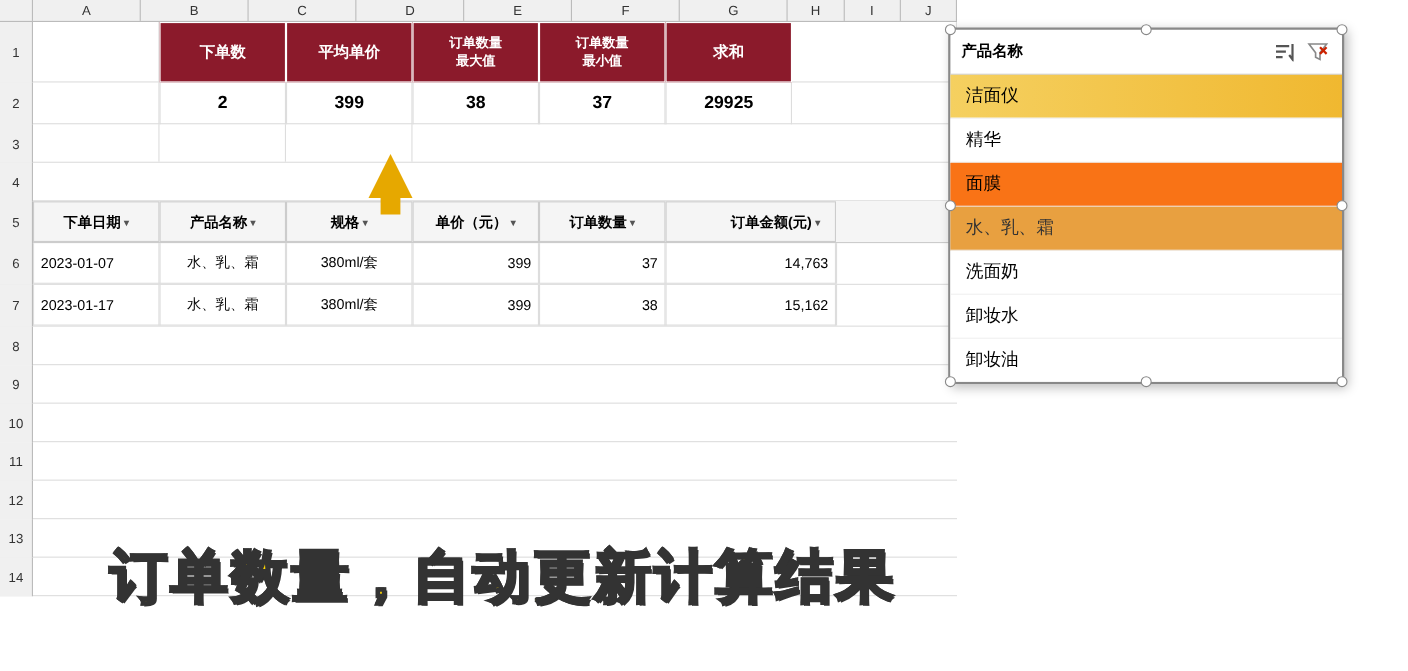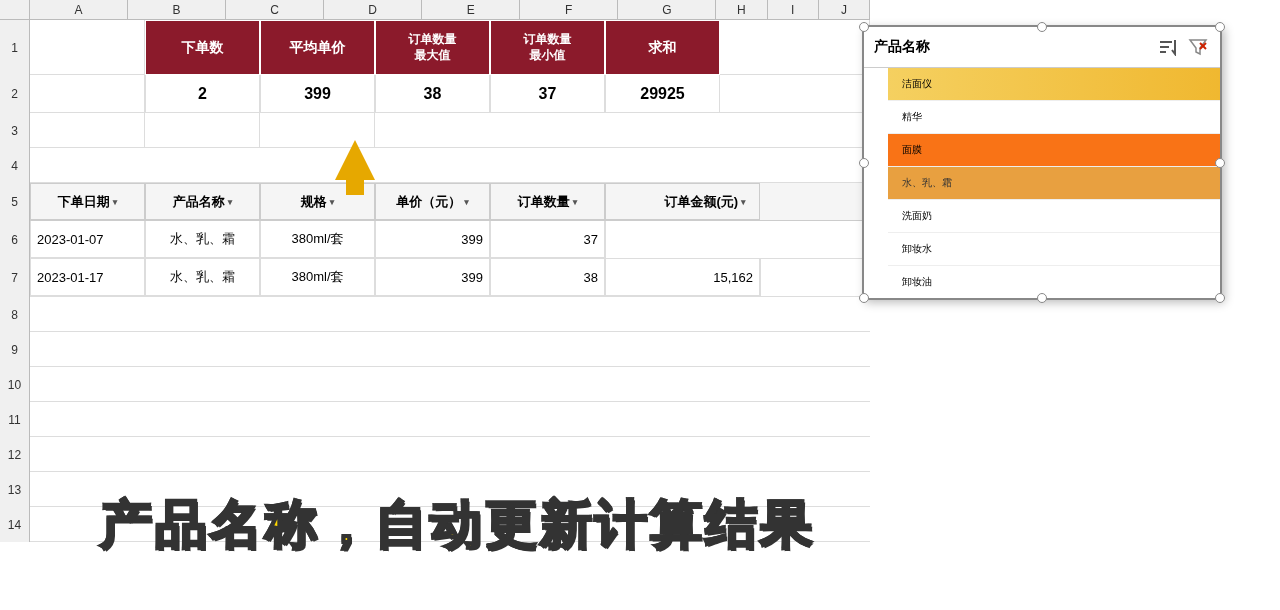--- a/index.html
+++ b/index.html
@@ -71,23 +71,22 @@
       display: flex;
       align-items: center;
       justify-content: center;
       cursor: pointer;
       font-size: 16px;
       color: #555;
     }
     .filter-item {
       padding: 9px 14px;
       border-bottom: 1px solid #eee;
-      font-size: 10px;
+      font-size: 16px;
       cursor: pointer;
-      margin-left: 24px;
     }
     .filter-item.selected-yellow {
       background: linear-gradient(to right, #f5d060, #f0b830);
     }
     .filter-item.selected-orange {
       background: #e8a040;
       color: #333;
     }
 
     
@@ -274,20 +273,23 @@
   </div>
   <div class="data-cell" style="width:115px;">
     <span>380ml/套</span>
   </div>
   <div class="data-cell right" style="width:115px;">
     <span>399</span>
   </div>
   <div class="data-cell right" style="width:115px;">
     <span>37</span>
   </div>
+  <div class="data-cell right" style="width:155px;">
+    <span>14,763</span>
+  </div>
   <div style="flex:1;border-left:1px solid #ddd;"></div>
 </div>
 
 <div style="position:absolute;top:259px;left:0;width:870px;height:38px;display:flex;border-bottom:1px solid #ddd;">
   <div class="row-indicator" style="height:38px;">7</div>
   <div style="width:30px;min-width:30px;background:#f0f0f0;border-right:1px solid #bbb;"></div>
   <div class="data-cell left" style="width:115px;">
     <span>2023-01-17</span>
   </div>
   <div class="data-cell" style="width:115px;">
@@ -409,14 +411,14 @@
   </div>
   <div class="filter-item" style="background:#fff;">
     <span>卸妆水</span>
   </div>
   <div class="filter-item" style="background:#fff;border-bottom:none;">
     <span>卸妆油</span>
   </div>
 </div>
 
 <div class="annotation-text">
-  <span>产品名称，自动更新计算结果</span>
+  <span>订单数量，自动更新计算结果</span>
 </div>
 
 </body></html>

